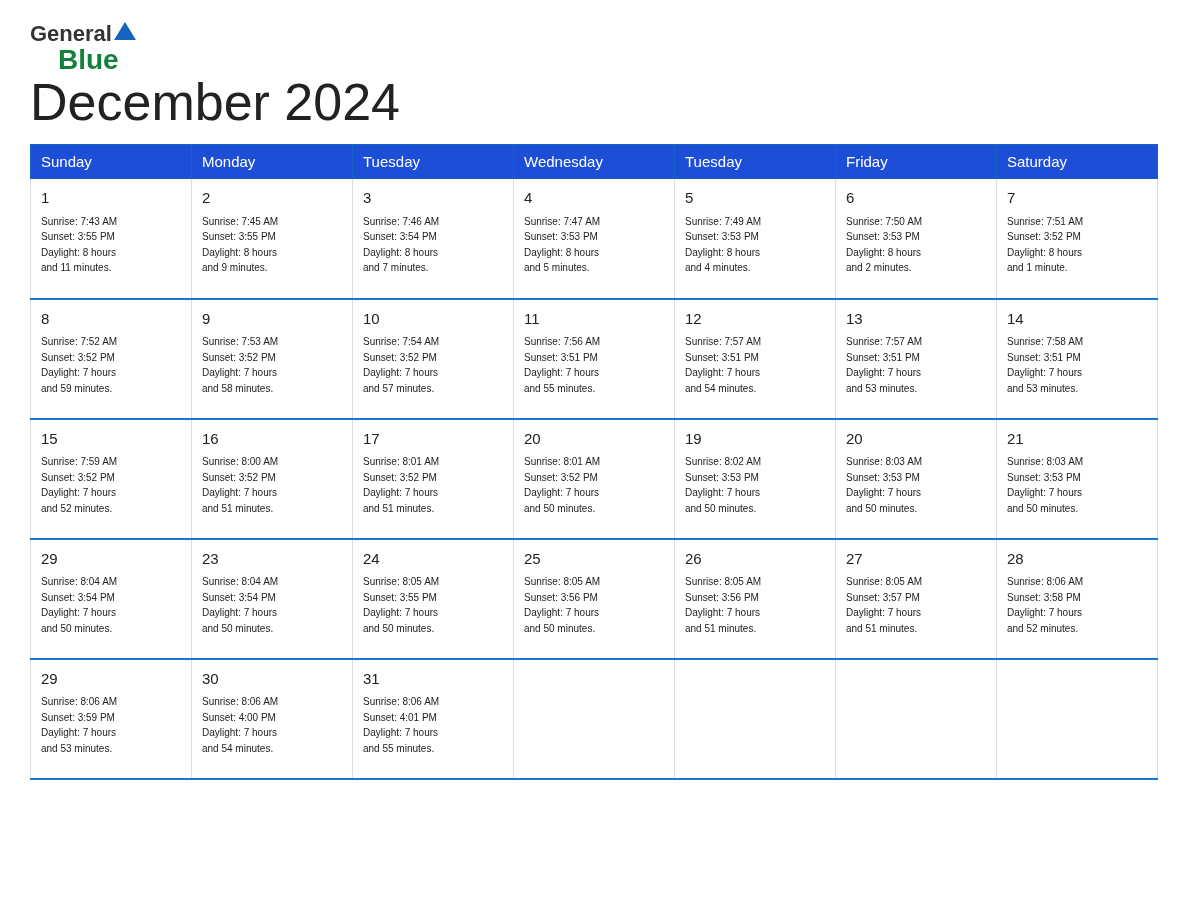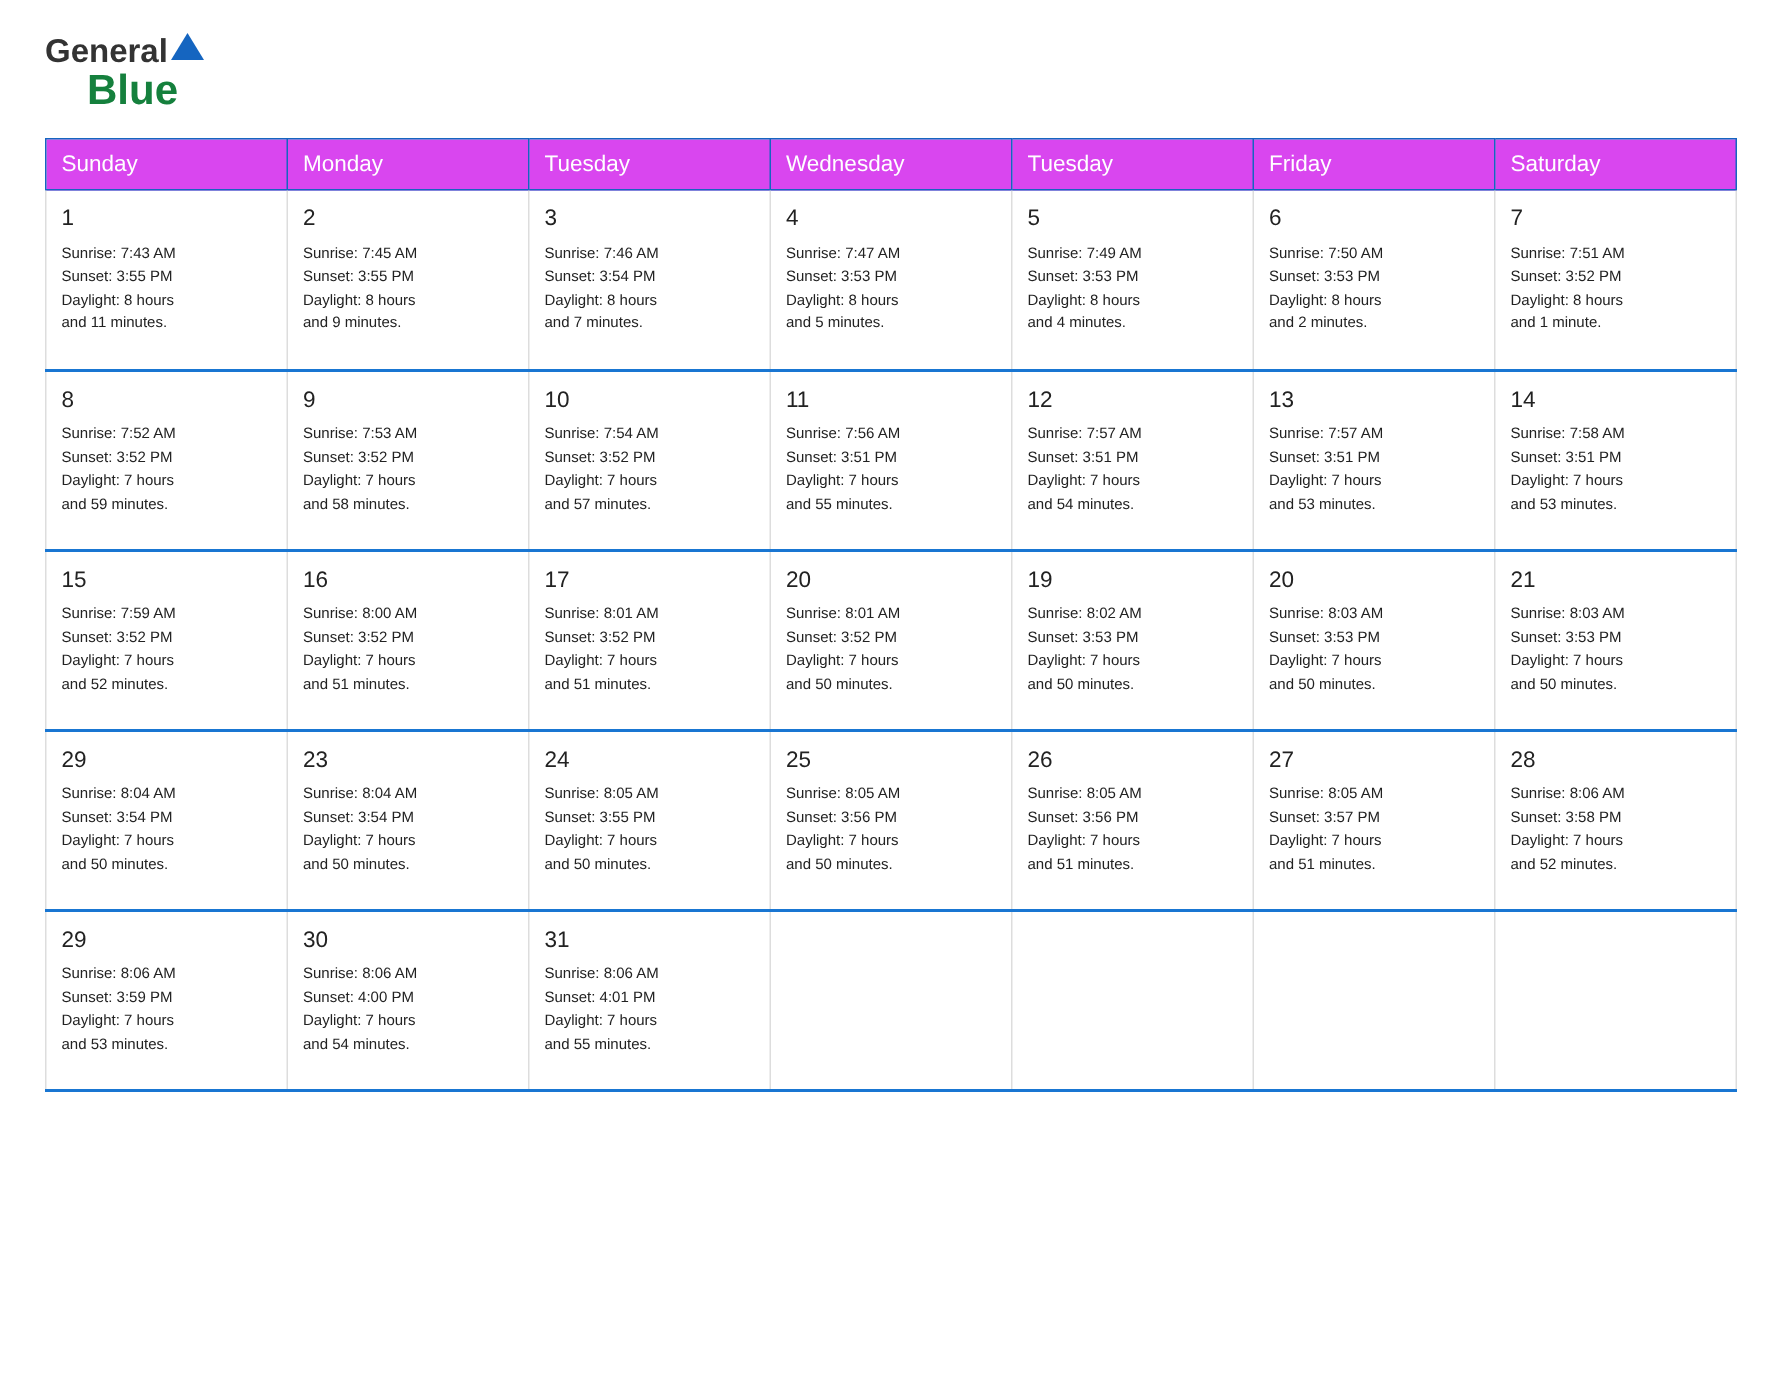--- a/index.html
+++ b/index.html
@@ -5,23 +5,24 @@
     * { margin: 0; padding: 0; box-sizing: border-box; }
     body {
       font-family: Arial, sans-serif;
       background: #fff;
       width: 1188px;
       min-height: 918px;
       padding: 20px 30px;
     }
     .header-area {
       display: flex;
-      justify-content: flex-start;
+      justify-content: flex-end;
       align-items: flex-start;
       margin-bottom: 16px;
+      flex-direction: column;
     }
     .logo {
       display: flex;
       flex-direction: column;
       align-items: flex-start;
     }
     .logo-text {
       display: flex;
       align-items: center;
       font-size: 22px;
@@ -55,21 +56,21 @@
       font-size: 22px;
       color: #555;
       margin-top: 4px;
     }
     table {
       width: 100%;
       border-collapse: collapse;
       table-layout: fixed;
     }
     thead tr {
-      background-color: #d946ef;
+      background-color: #1d4ed8;
     }
     thead th {
       color: #fff;
       font-size: 15px;
       font-weight: normal;
       padding: 8px 10px;
       text-align: left;
       border: 1px solid #1565c0;
     }
     tbody tr {
@@ -113,20 +114,21 @@
         <svg width="22" height="22" viewBox="0 0 22 22">
           <polygon points="11,2 22,20 0,20" fill="#1565c0"></polygon>
         </svg>
       </span>
     </div>
     <div class="logo-line2">
       <span class="logo-blue">Blue</span>
     </div>
   </div>
   <div class="title-area">
+    <div class="month-title">December 2024</div>
   </div>
 </div>
 
 <table>
   <thead>
     <tr>
     <th>Sunday</th>
         <th>Monday</th>
         <th>Tuesday</th>
         <th>Wednesday</th>

